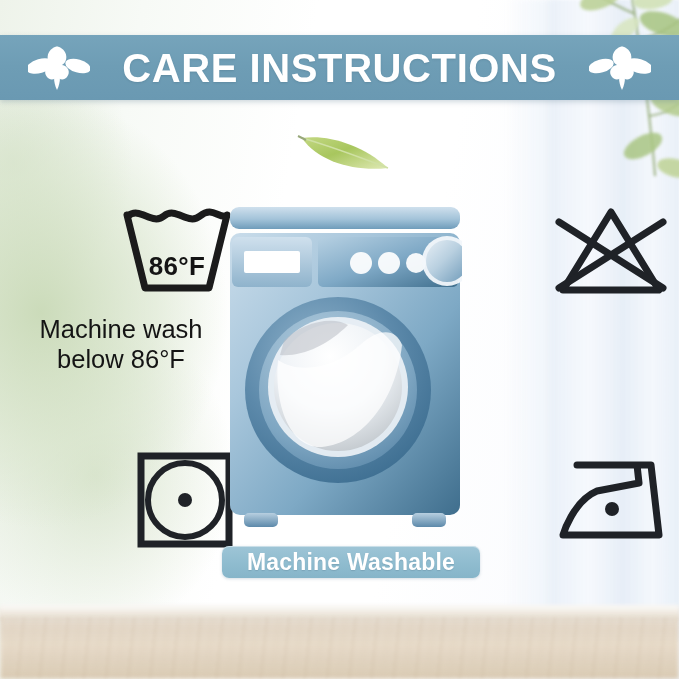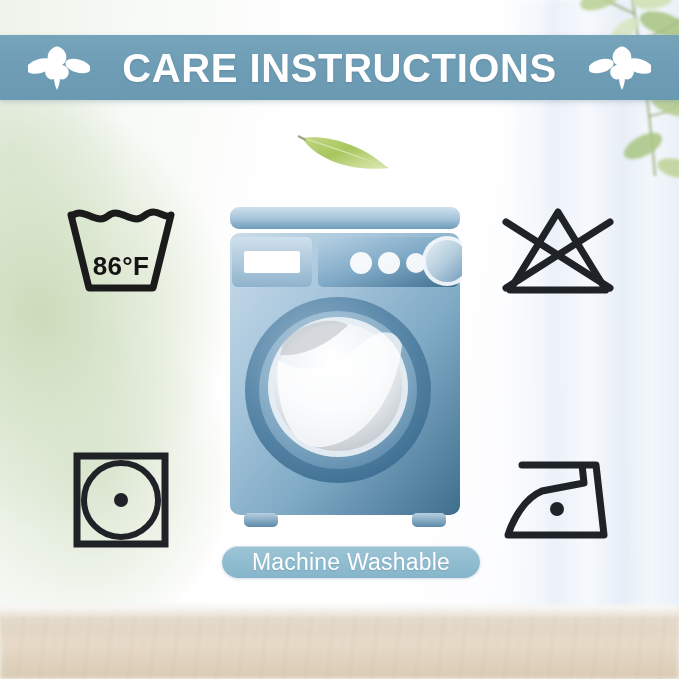--- a/index.html
+++ b/index.html
@@ -72,21 +72,21 @@
   .banner-title{
     color:#ffffff;font-size:40px;font-weight:bold;letter-spacing:.6px;
     line-height:1;white-space:nowrap;
     text-shadow:0 1px 2px rgba(60,95,115,.25);
   }
   .fleur{width:62px;height:48px;flex:0 0 auto;}
   .fleur svg{display:block;}
 
   
   .cell{position:absolute;width:230px;text-align:center;}
-  .cell .sym{height:112px;display:flex;align-items:center;justify-content:center;}
+  .cell .sym{height:112px;display:flex;align-items:center;justify-content:flex-end;}
   .cell .caption{
     margin-top:6px;color:#141414;font-size:25.5px;line-height:30px;
     white-space:pre-line;
   }
   #cell-wash{left:6px;top:196px;}
   #cell-bleach{left:443px;top:196px;}
   #cell-dry{left:6px;top:444px;}
   #cell-iron{left:443px;top:444px;}
 
   .sym svg{display:block;}
@@ -96,24 +96,24 @@
     top:47px;left:0;letter-spacing:.3px;
   }
   .sym-wrap{position:relative;}
 
   
   .washer{position:absolute;left:228px;top:205px;width:234px;height:330px;}
 
   
   .badge{
     position:absolute;left:222px;top:546px;width:258px;height:32px;
-    border-radius:16px;
+    border-radius:7px;
     background:linear-gradient(180deg,#9ec5d6 0%,#8fbccf 55%,#86b5c9 100%);
     box-shadow:inset 0 1px 0 rgba(255,255,255,.45),0 1px 3px rgba(110,140,160,.3);
-    display:flex;align-items:center;justify-content:center;
+    display:flex;align-items:center;justify-content:center;font-weight:bold;
   }
   .badge span{
     color:#ffffff;font-size:23px;line-height:1;letter-spacing:.2px;
     text-shadow:0 1px 1px rgba(95,130,150,.35);
   }
 </style>
 </head>
 <body>
 
 <div id="poster">
@@ -190,20 +190,22 @@
   <div class="cell" id="cell-wash">
     <div class="sym">
       <div class="sym-wrap">
         <svg width="118" height="96" viewBox="0 0 118 96">
           <path d="M10 12 C22 2 34 22 46 12 C58 2 70 22 82 12 C94 2 100 14 108 12" stroke="#1b1b1b" stroke-width="7" fill="none" stroke-linecap="round"></path>
           <path d="M9 11 L27 84 L91 84 L109 11" stroke="#1b1b1b" stroke-width="7" fill="none" stroke-linejoin="round" stroke-linecap="round"></path>
         </svg>
         <div class="tubtemp">86°F</div>
       </div>
     </div>
+    <div class="caption">Machine wash
+below 86°F</div>
   </div>
 
   <div class="cell" id="cell-bleach">
     <div class="sym">
       <div class="sym-wrap">
         <svg width="124" height="96" viewBox="0 0 124 96">
           <path d="M62 8 L110 86 L14 86 Z" stroke="#1f2227" stroke-width="7" fill="none" stroke-linejoin="round"></path>
           <path d="M10 18 L114 84" stroke="#1f2227" stroke-width="7" fill="none" stroke-linecap="round"></path>
           <path d="M114 18 L10 84" stroke="#1f2227" stroke-width="7" fill="none" stroke-linecap="round"></path>
         </svg>

